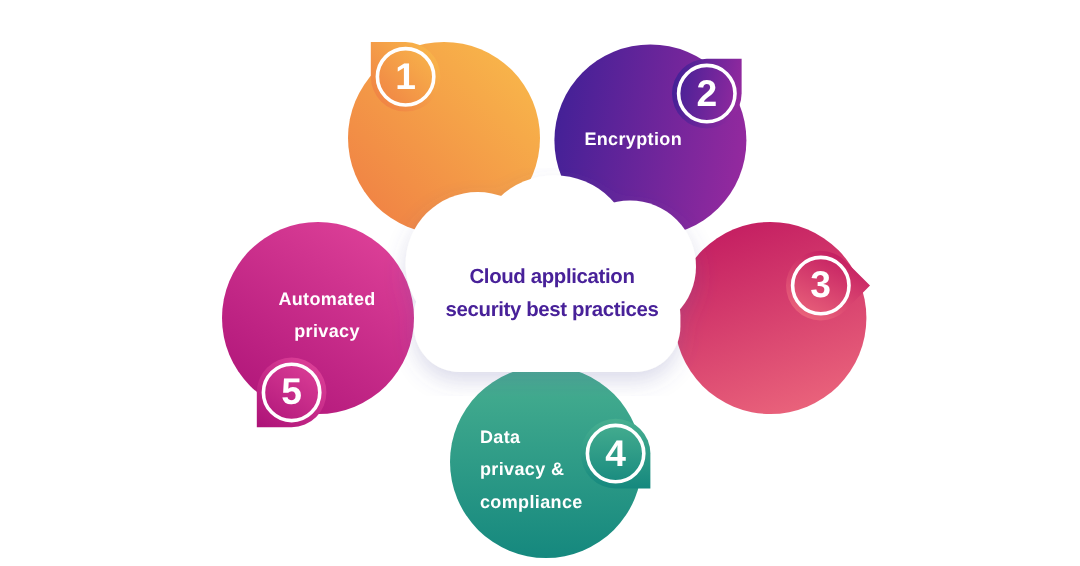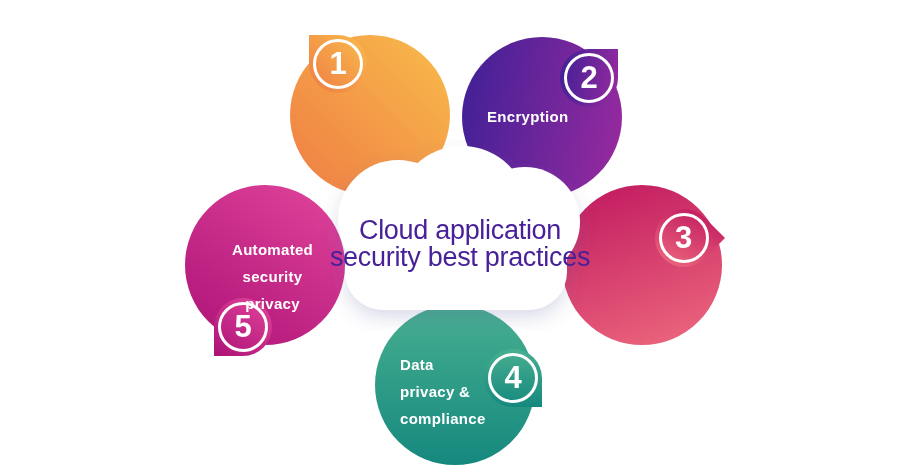--- a/index.html
+++ b/index.html
@@ -31,21 +31,21 @@
   .badge1{left:19px;top:0;border-radius:0 50% 50% 50%;}
   .badge2{left:98px;top:12px;border-radius:50% 0 50% 50%;}
   .badge3{left:93px;top:24px;border-radius:50% 0 50% 50%;transform:rotate(45deg);}
   .badge3 .ring span{transform:rotate(-45deg);}
   .badge4{left:109px;top:44px;border-radius:50% 50% 0 50%;}
   .badge5{left:29px;top:113px;border-radius:50% 50% 50% 0;}
   
   .cloud{position:absolute;left:320px;top:140px;width:280px;height:190px;z-index:5;}
   .title{
     position:absolute;left:320px;top:217px;width:280px;z-index:6;
-    text-align:center;font-weight:400;font-size:27px;line-height:27px;letter-spacing:-.3px;
+    text-align:center;font-weight:700;font-size:17px;line-height:27px;letter-spacing:-.3px;
   }
 </style>
 </head>
 <body>
 
 <div class="stage" style="background: rgb(255, 255, 255);">
 
   <div class="bubble b1" style="background: linear-gradient(225deg, rgb(249, 188, 75) 0%, rgb(239, 124, 68) 100%);">
     <div class="badge badge1" style="background: linear-gradient(225deg, rgb(249, 188, 75) 0%, rgb(239, 124, 68) 100%);">
       <div class="ring">
@@ -87,21 +87,20 @@
   </div>
 
   <div class="bubble b5" style="background: linear-gradient(215deg, rgb(226, 69, 155) 0%, rgb(172, 18, 119) 100%);">
     <div class="badge badge5" style="background: linear-gradient(215deg, rgb(226, 69, 155) 0%, rgb(172, 18, 119) 100%);">
       <div class="ring">
         <span>5</span>
       </div>
     </div>
     <div class="label">
       <span class="ln">Automated</span>
-      <span class="ln">security</span>
       <span class="ln">privacy</span>
     </div>
   </div>
 
   <svg class="cloud" viewBox="0 0 280 190" aria-hidden="true">
     <defs>
       <filter id="ds" x="-25%" y="-25%" width="150%" height="160%">
         <feDropShadow dx="0" dy="8" stdDeviation="9" flood-color="#5A5FA0" flood-opacity="0.22"></feDropShadow>
       </filter>
     </defs>

